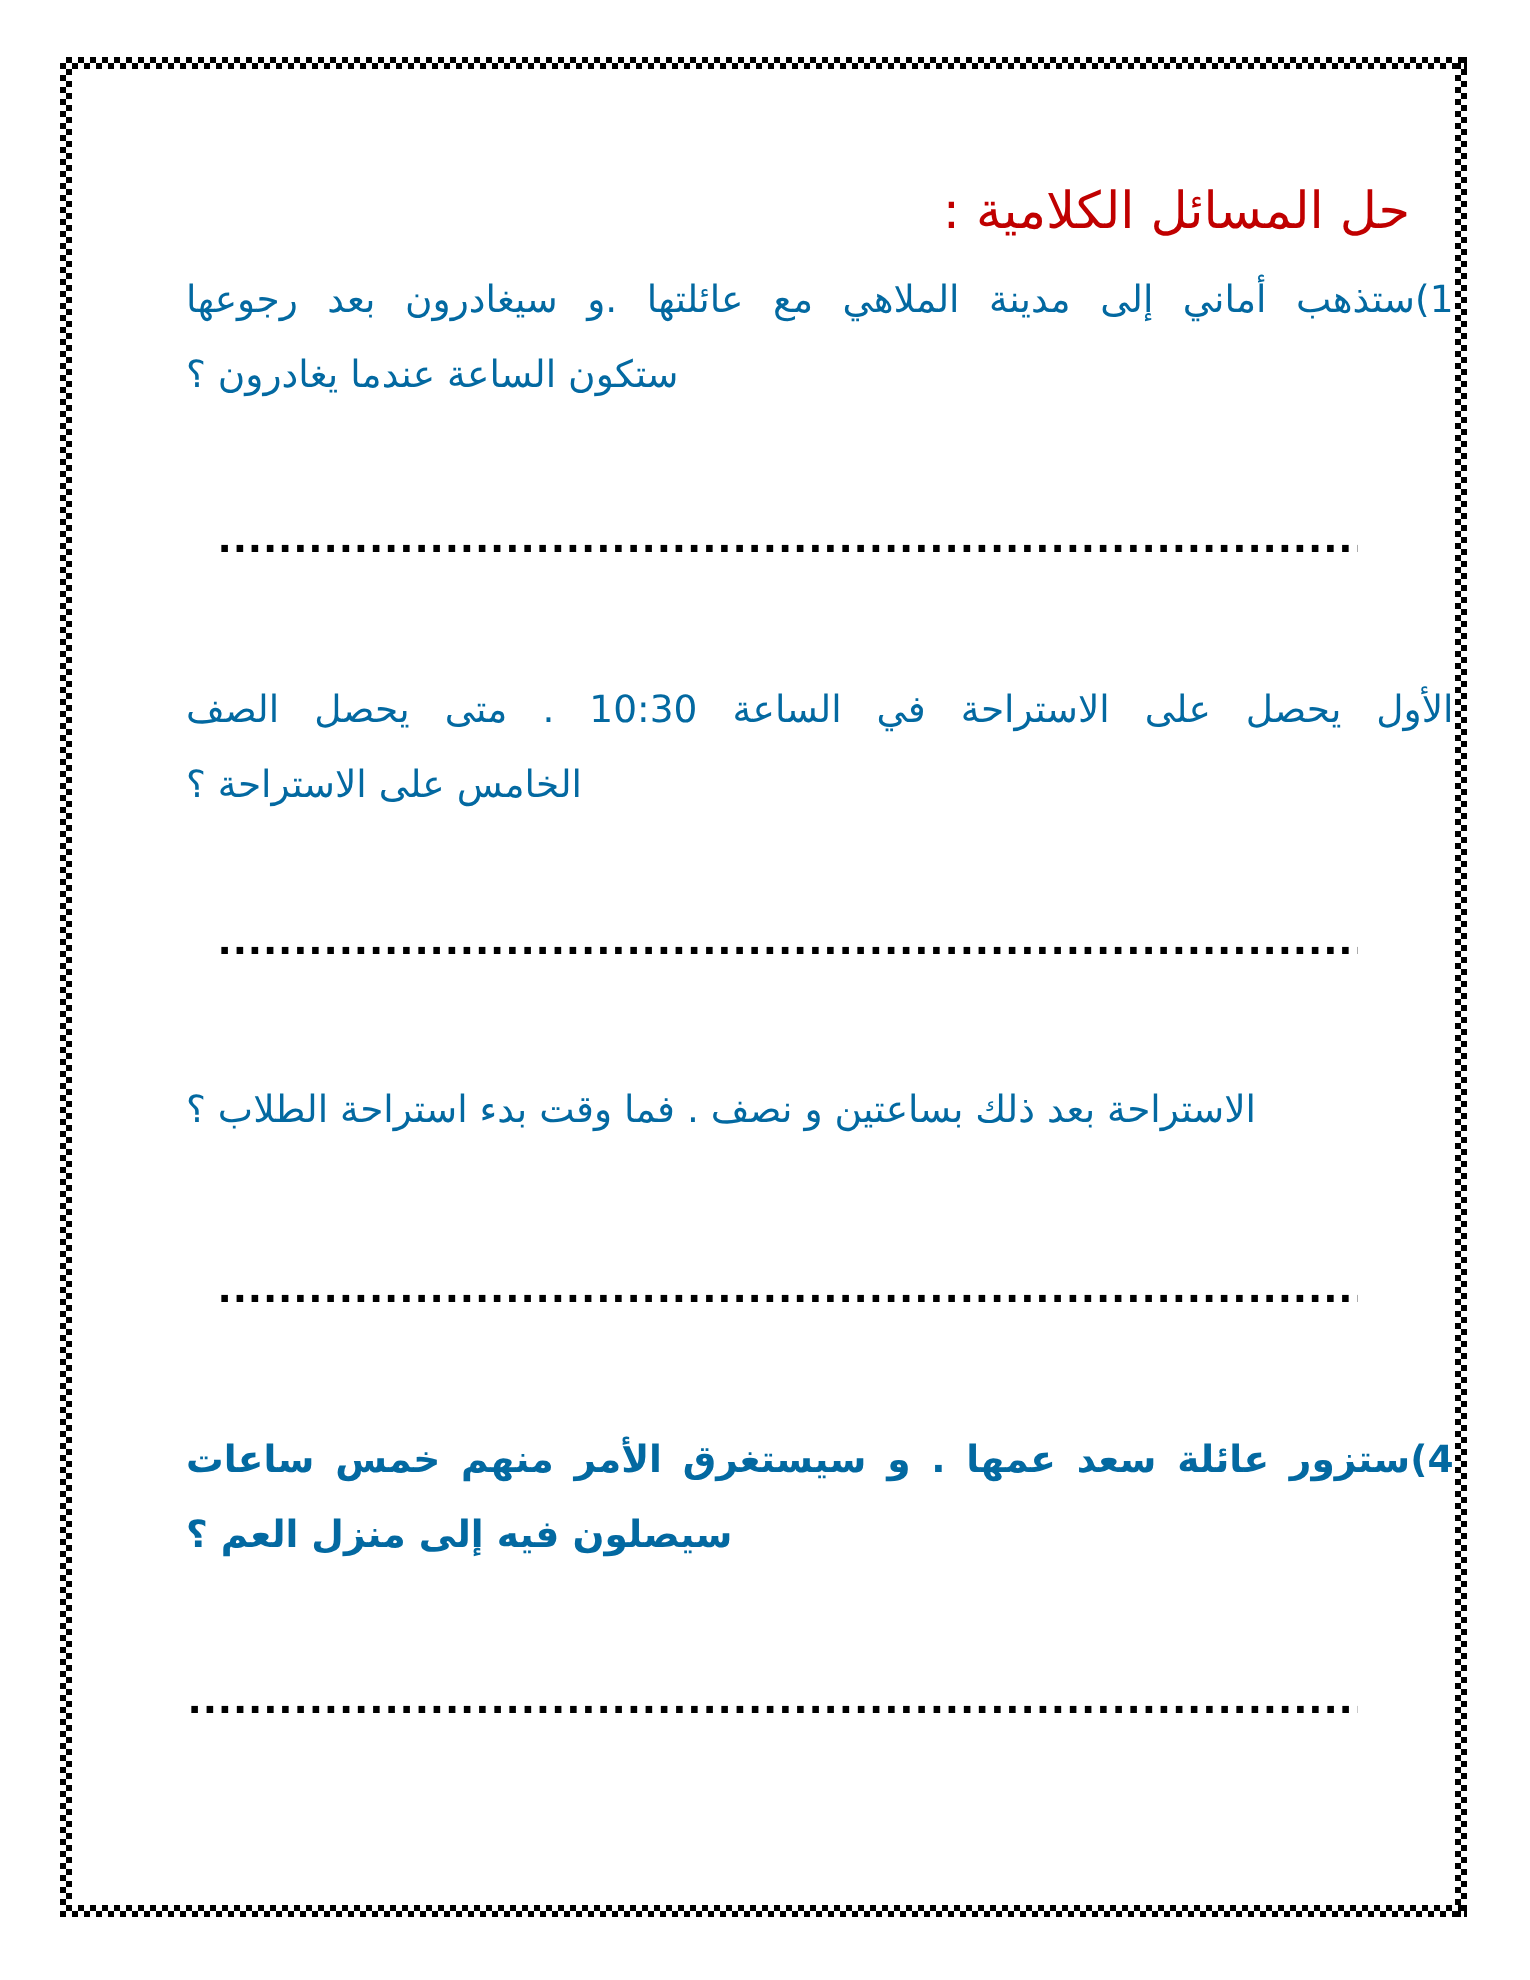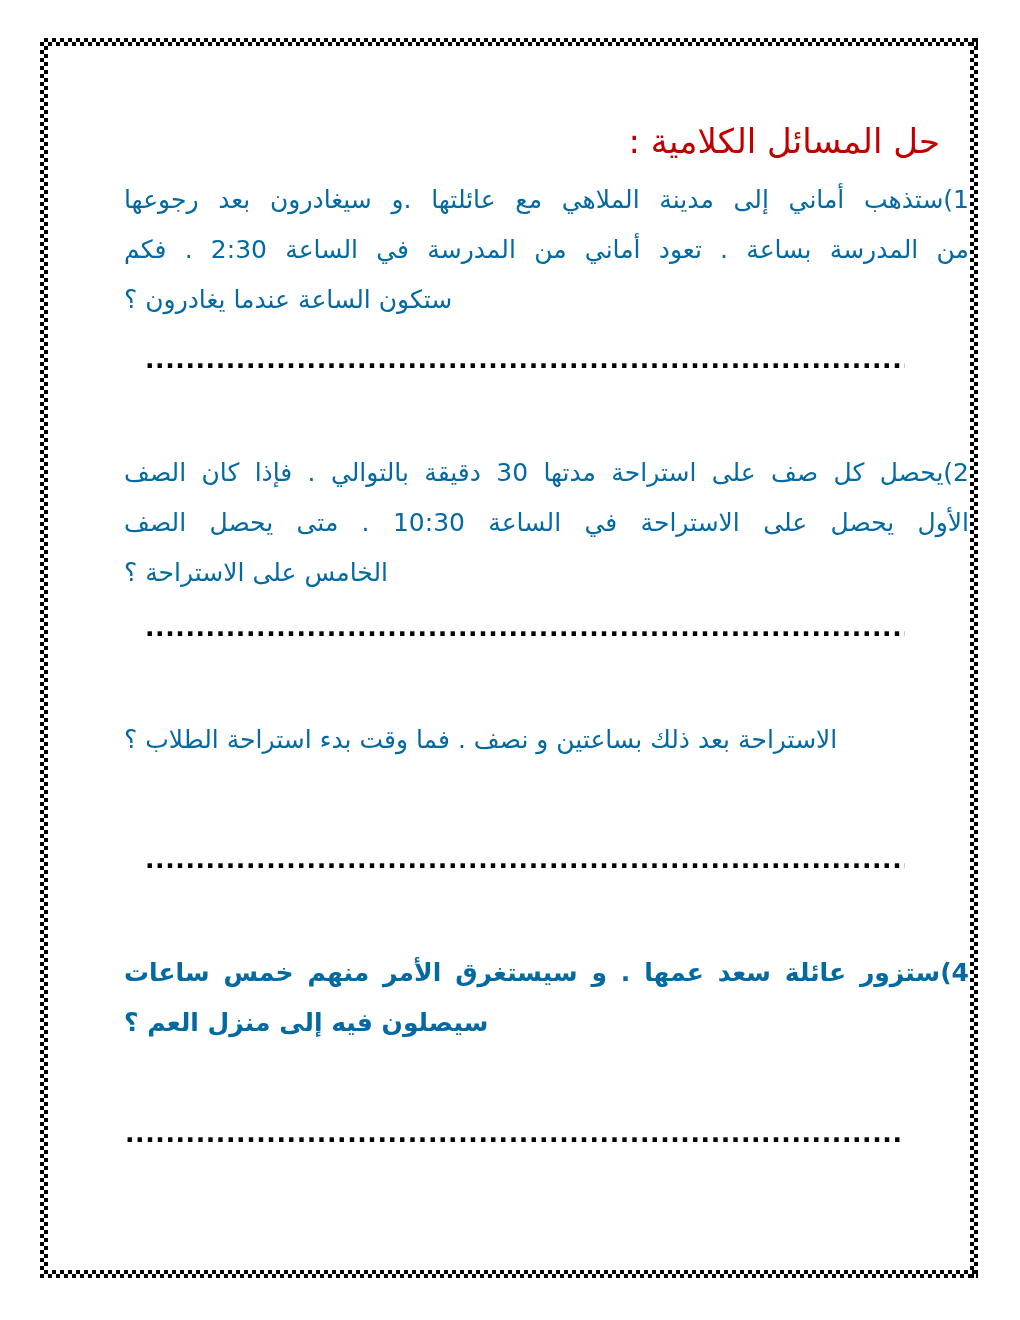--- a/index.html
+++ b/index.html
@@ -94,28 +94,26 @@
     <div class="edge top"></div>
     <div class="edge bottom"></div>
     <div class="edge left"></div>
     <div class="edge right"></div>
   </div>
 
   <h1 class="title">حل المسائل الكلامية :</h1>
 
   <div class="problem p1">
     <div class="pline jl">1)ستذهب أماني إلى مدينة الملاهي مع عائلتها .و سيغادرون بعد رجوعها</div>
-    <div class="pline jl">من المدرسة بساعة . تعود أماني من المدرسة في الساعة 2:30 . فكم</div>
     <div class="pline">ستكون الساعة عندما يغادرون ؟</div>
   </div>
 
   <div class="dots d1">..............................................................................................................</div>
 
   <div class="problem p2">
-    <div class="pline jl">2)يحصل كل صف على استراحة مدتها 30 دقيقة بالتوالي . فإذا كان الصف</div>
     <div class="pline jl">الأول يحصل على الاستراحة في الساعة 10:30 . متى يحصل الصف</div>
     <div class="pline">الخامس على الاستراحة ؟</div>
   </div>
 
   <div class="dots d2">..............................................................................................................</div>
 
   <div class="problem p3">
     <div class="pline">الاستراحة بعد ذلك بساعتين و نصف . فما وقت بدء استراحة الطلاب ؟</div>
   </div>
 

